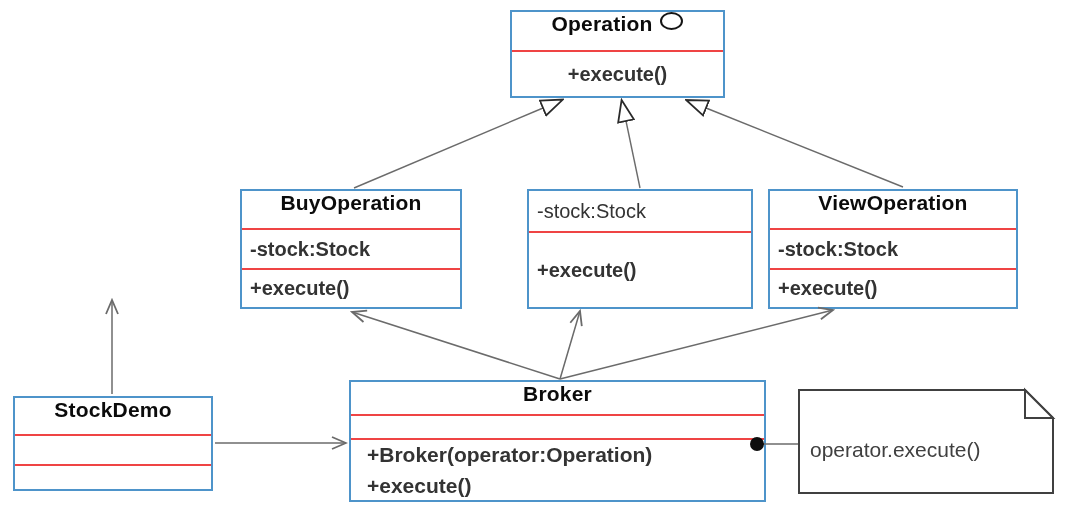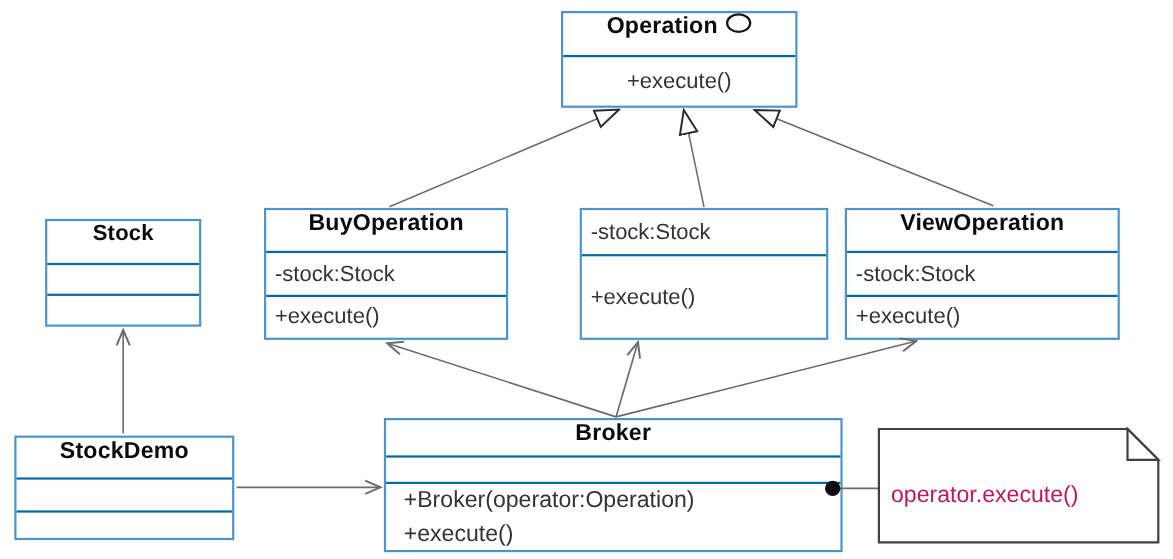--- a/index.html
+++ b/index.html
@@ -5,42 +5,42 @@
   html,body{margin:0;padding:0;background:#fff;}
   .canvas{
     position:relative;width:1066px;height:508px;background:#fff;overflow:hidden;
     font-family:"Liberation Sans", sans-serif;
   }
   .cls{
     position:absolute;background:#fff;border:2px solid #4e94ca;box-sizing:border-box;
     display:flex;flex-direction:column;z-index:2;
   }
   .cmp{box-sizing:border-box;}
-  .cmp + .cmp{border-top:2px solid #0369a1;}
+  .cmp + .cmp{border-top:2px solid #ef4444;font-weight:bold;}
   .title{
     font-weight:bold;color:#0b0b0b;display:flex;justify-content:center;
     font-size:21px;letter-spacing:0.2px;flex:0 0 auto;
   }
   .title.small{font-size:20px;}
   .member{
     display:flex;align-items:center;color:#333;font-size:20px;padding-left:8px;flex:0 0 auto;
   }
   .member.centered{justify-content:center;padding-left:0;}
   .grow{flex:1 1 auto;}
   .iface-circle{
     display:inline-block;width:19px;height:14px;border:2.5px solid #141414;
     border-radius:50%;margin-left:8px;flex:0 0 auto;
   }
   .methods-multiline{
     display:flex;flex-direction:column;justify-content:space-between;color:#333;
     font-size:21px;line-height:29px;padding-left:16px;
   }
   svg.overlay{position:absolute;left:0;top:0;z-index:3;pointer-events:none;}
   .note-text{
-    position:absolute;z-index:4;color:#be185d;font-size:21px;white-space:nowrap;
+    position:absolute;z-index:4;color:#404040;font-size:21px;white-space:nowrap;
   }
 </style>
 </head>
 <body>
 
 <div class="canvas">
 
   <div class="cls" style="left:510px;top:10px;width:215px;height:88px">
     <div class="cmp title" style="height:38px">
       <span>Operation</span>
@@ -77,27 +77,20 @@
       <span>ViewOperation</span>
     </div>
     <div class="cmp member" style="height:40px">
       <span>-stock:Stock</span>
     </div>
     <div class="cmp member grow">
       <span>+execute()</span>
     </div>
   </div>
 
-  <div class="cls" style="left:41px;top:199px;width:142px;height:98px">
-    <div class="cmp title small" style="height:38px">
-      <span>Stock</span>
-    </div>
-    <div class="cmp" style="height:28px"></div>
-    <div class="cmp grow"></div>
-  </div>
 
   <div class="cls" style="left:13px;top:396px;width:200px;height:95px">
     <div class="cmp title" style="height:36px">
       <span>StockDemo</span>
     </div>
     <div class="cmp" style="height:30px"></div>
     <div class="cmp grow"></div>
   </div>
 
   <div class="cls" style="left:349px;top:380px;width:417px;height:122px">

